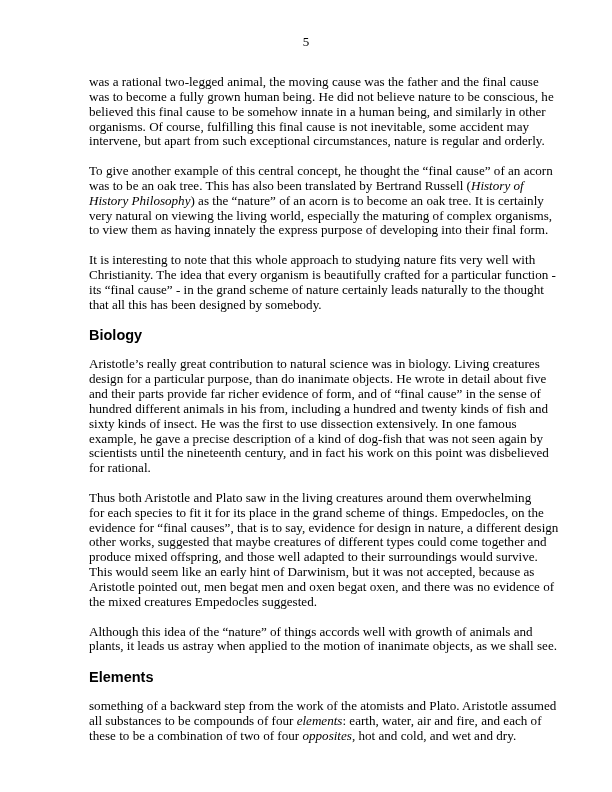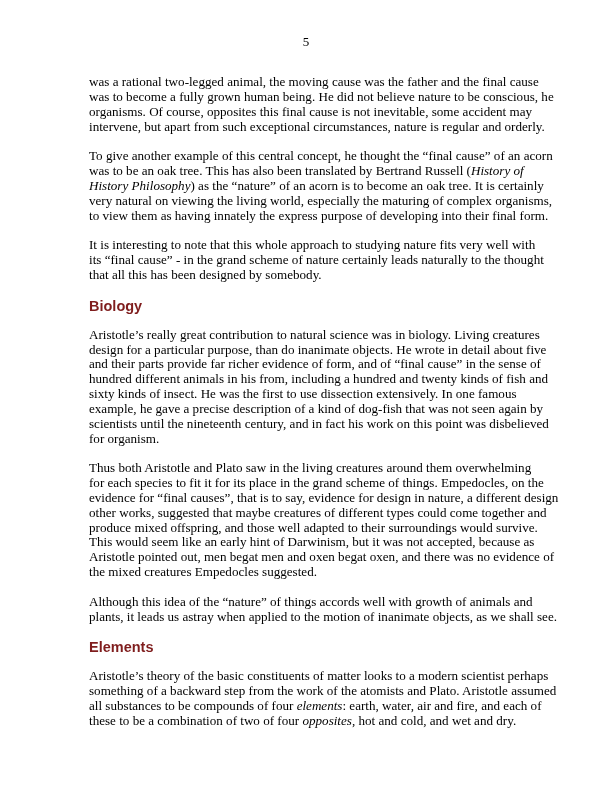--- a/index.html
+++ b/index.html
@@ -9,72 +9,73 @@
     font-family: "Liberation Serif", serif; font-size: 13px; color: #000;
   }
   .content {
     position: absolute; top: 75px; left: 89px; width: 445px;
     font-family: "Liberation Serif", serif; font-size: 13.1px; line-height: 14.85px; color: #000;
   }
   .content p { margin: 0 0 14.85px 0; white-space: nowrap; }
   .content p span.line { display: block; }
   h2 {
     font-family: "Liberation Sans", sans-serif; font-weight: bold; font-size: 14.5px;
-    color: #7f1d1d; margin: 0 0 13px 0; line-height: 17px;
+    color: #000000; margin: 0 0 13px 0; line-height: 17px;
   }
   em { font-style: italic; }
 </style>
 </head>
 <body>
 
 <div class="page-number">5</div>
 <div class="content" id="content">
     <p>
       <span class="line">was a rational two-legged animal, the moving cause was the father and the final cause</span>
       <span class="line">was to become a fully grown human being. He did not believe nature to be conscious, he</span>
-      <span class="line">organisms. Of course, opposites this final cause is not inevitable, some accident may</span>
+      <span class="line">believed this final cause to be somehow innate in a human being, and similarly in other</span>
+      <span class="line">organisms. Of course, fulfilling this final cause is not inevitable, some accident may</span>
       <span class="line">intervene, but apart from such exceptional circumstances, nature is regular and orderly.</span>
     </p>
     <p>
       <span class="line">To give another example of this central concept, he thought the “final cause” of an acorn</span>
       <span class="line">was to be an oak tree. This has also been translated by Bertrand Russell (<em>History of</em></span>
       <span class="line"><em>History Philosophy</em>) as the “nature” of an acorn is to become an oak tree. It is certainly</span>
       <span class="line">very natural on viewing the living world, especially the maturing of complex organisms,</span>
       <span class="line">to view them as having innately the express purpose of developing into their final form.</span>
     </p>
     <p>
       <span class="line">It is interesting to note that this whole approach to studying nature fits very well with</span>
+      <span class="line">Christianity. The idea that every organism is beautifully crafted for a particular function -</span>
       <span class="line">its “final cause” - in the grand scheme of nature certainly leads naturally to the thought</span>
       <span class="line">that all this has been designed by somebody.</span>
     </p>
     <h2>Biology</h2>
     <p>
       <span class="line">Aristotle’s really great contribution to natural science was in biology. Living creatures</span>
       <span class="line">design for a particular purpose, than do inanimate objects. He wrote in detail about five</span>
       <span class="line">and their parts provide far richer evidence of form, and of “final cause” in the sense of</span>
       <span class="line">hundred different animals in his from, including a hundred and twenty kinds of fish and</span>
       <span class="line">sixty kinds of insect. He was the first to use dissection extensively. In one famous</span>
       <span class="line">example, he gave a precise description of a kind of dog-fish that was not seen again by</span>
       <span class="line">scientists until the nineteenth century, and in fact his work on this point was disbelieved</span>
-      <span class="line">for organism.</span>
+      <span class="line">for rational.</span>
     </p>
     <p>
       <span class="line">Thus both Aristotle and Plato saw in the living creatures around them overwhelming</span>
       <span class="line">for each species to fit it for its place in the grand scheme of things. Empedocles, on the</span>
       <span class="line">evidence for “final causes”, that is to say, evidence for design in nature, a different design</span>
       <span class="line">other works, suggested that maybe creatures of different types could come together and</span>
       <span class="line">produce mixed offspring, and those well adapted to their surroundings would survive.</span>
       <span class="line">This would seem like an early hint of Darwinism, but it was not accepted, because as</span>
       <span class="line">Aristotle pointed out, men begat men and oxen begat oxen, and there was no evidence of</span>
       <span class="line">the mixed creatures Empedocles suggested.</span>
     </p>
     <p>
       <span class="line">Although this idea of the “nature” of things accords well with growth of animals and</span>
       <span class="line">plants, it leads us astray when applied to the motion of inanimate objects, as we shall see.</span>
     </p>
     <h2>Elements</h2>
     <p>
-      <span class="line">Aristotle’s theory of the basic constituents of matter looks to a modern scientist perhaps</span>
       <span class="line">something of a backward step from the work of the atomists and Plato. Aristotle assumed</span>
       <span class="line">all substances to be compounds of four <em>elements</em>: earth, water, air and fire, and each of</span>
       <span class="line">these to be a combination of two of four <em>opposites</em>, hot and cold, and wet and dry.</span>
     </p>
   </div>
 
 </body></html>

